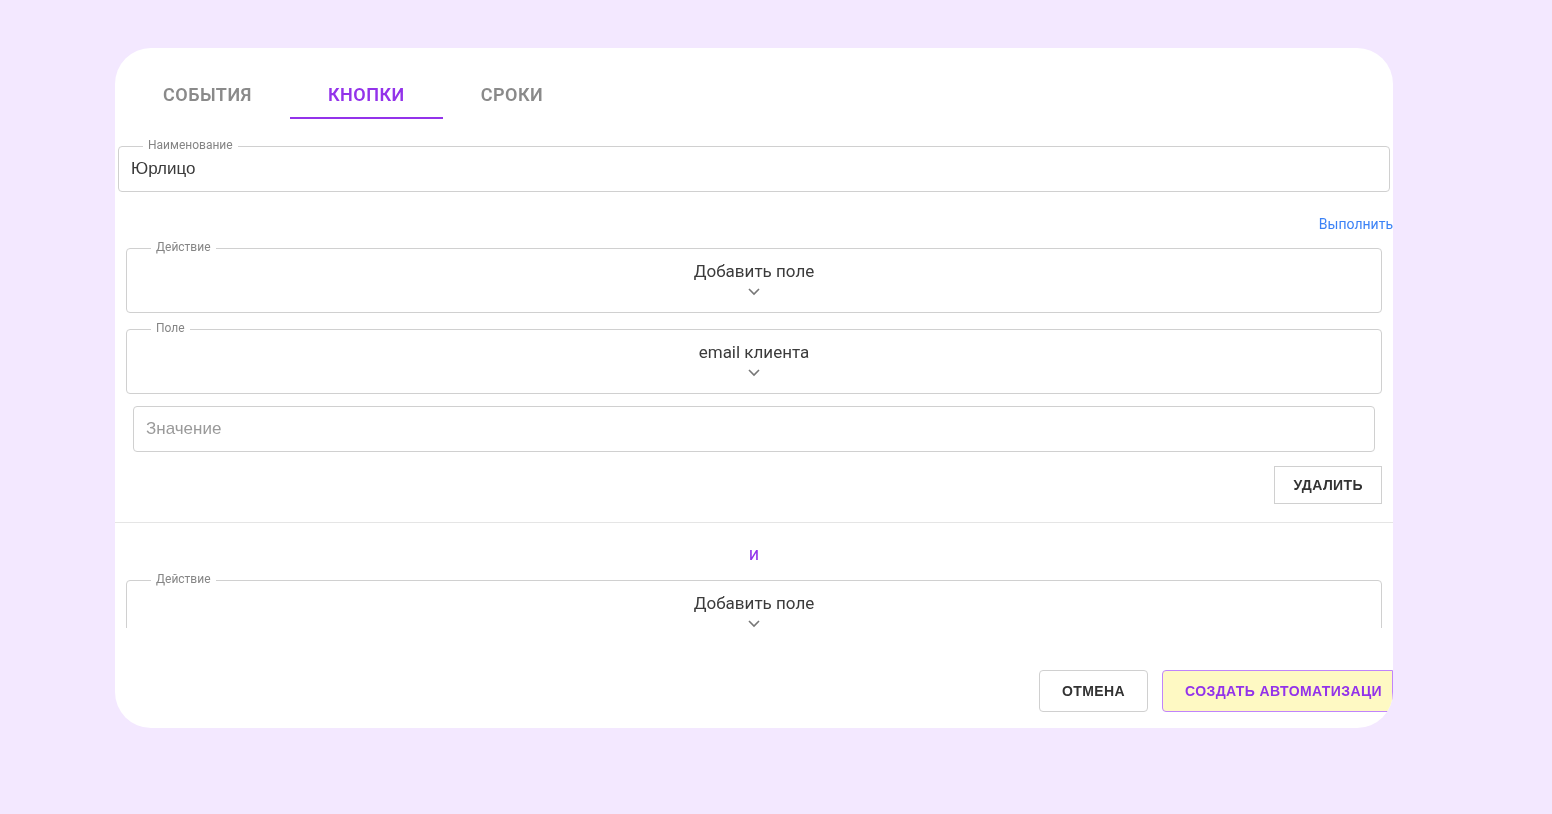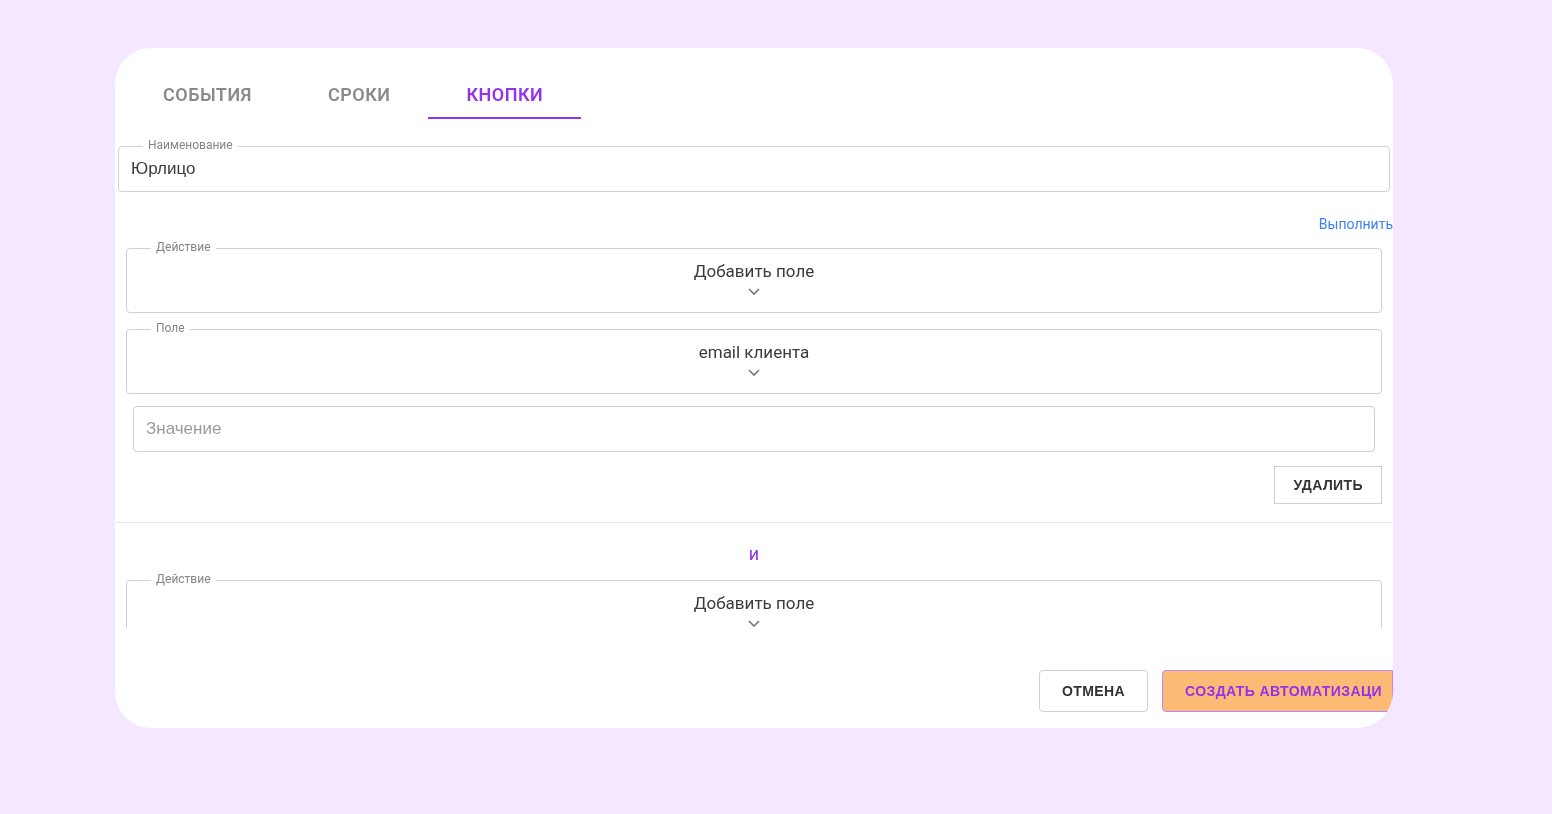--- a/index.html
+++ b/index.html
@@ -202,21 +202,21 @@
     font-size: 14px;
     font-weight: 600;
     letter-spacing: 0.4px;
     color: #333;
     cursor: pointer;
     text-align: right;
   }
 
   .btn-primary {
     border: 1px solid #c084fc;
-    background: #fdba74;
+    background: #fef9c3;
     border-radius: 4px 0 0 4px;
     padding: 12px 10px 12px 22px;
     font-size: 14px;
     font-weight: 600;
     letter-spacing: 0.4px;
     color: #9333ea;
     cursor: pointer;
   }
 
   svg.caret {
@@ -225,22 +225,22 @@
   }
 </style>
 </head>
 <body>
 
 <div class="modal">
 
 
   <div class="tabs">
     <div class="tab">СОБЫТИЯ</div>
+    <div class="tab active">КНОПКИ</div>
     <div class="tab">СРОКИ</div>
-    <div class="tab active">КНОПКИ</div>
   </div>
 
   <div class="content-scroll">
 
     <div class="field-wrap first">
       <span class="floating-label">Наименование</span>
       <input class="field-input" type="text" value="Юрлицо" style="">
     </div>
 
     <div class="section-title">Выполнить</div>

